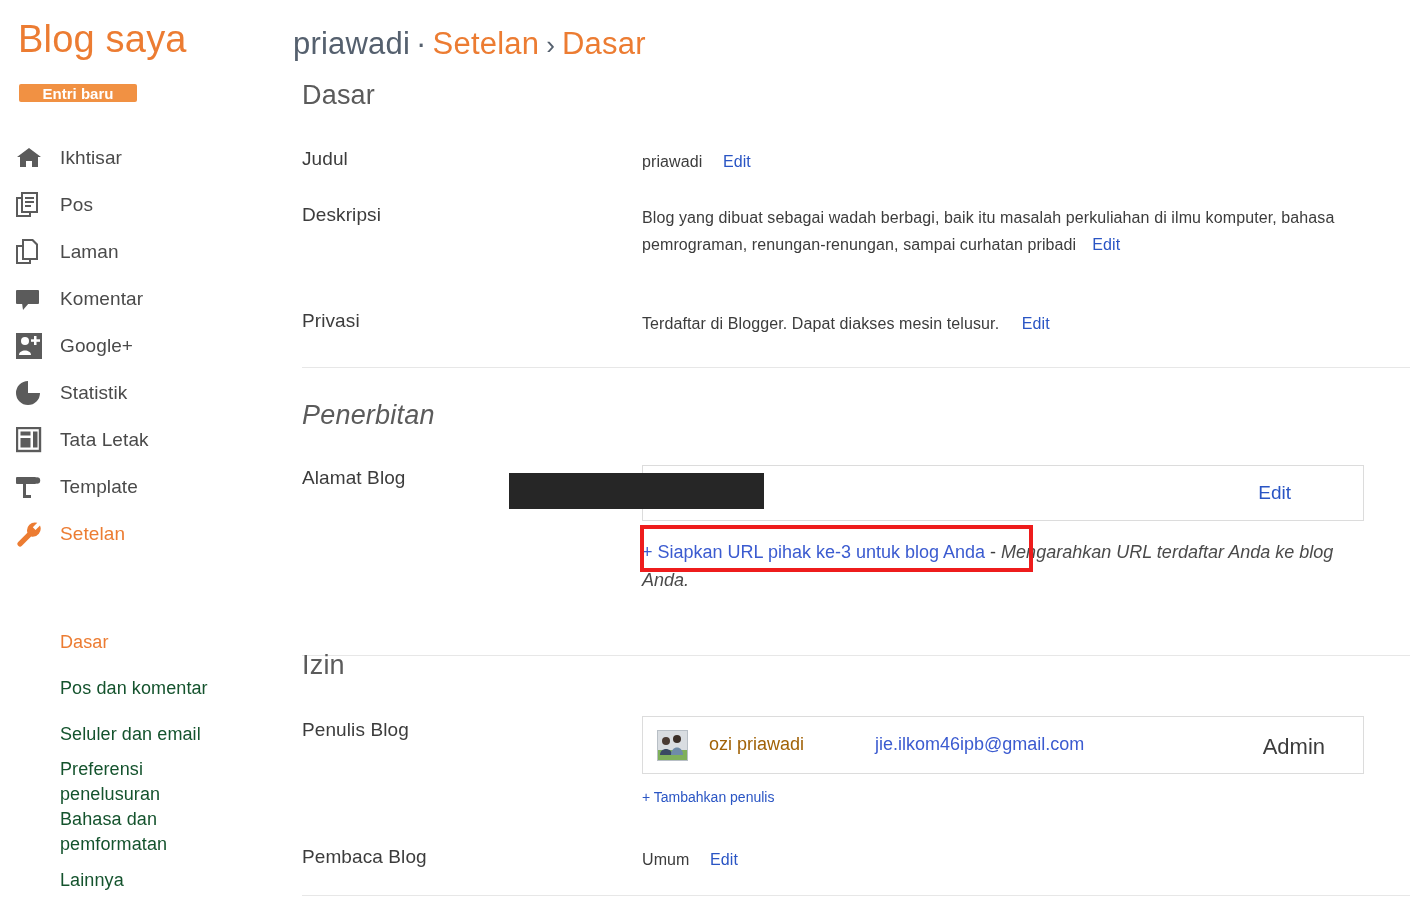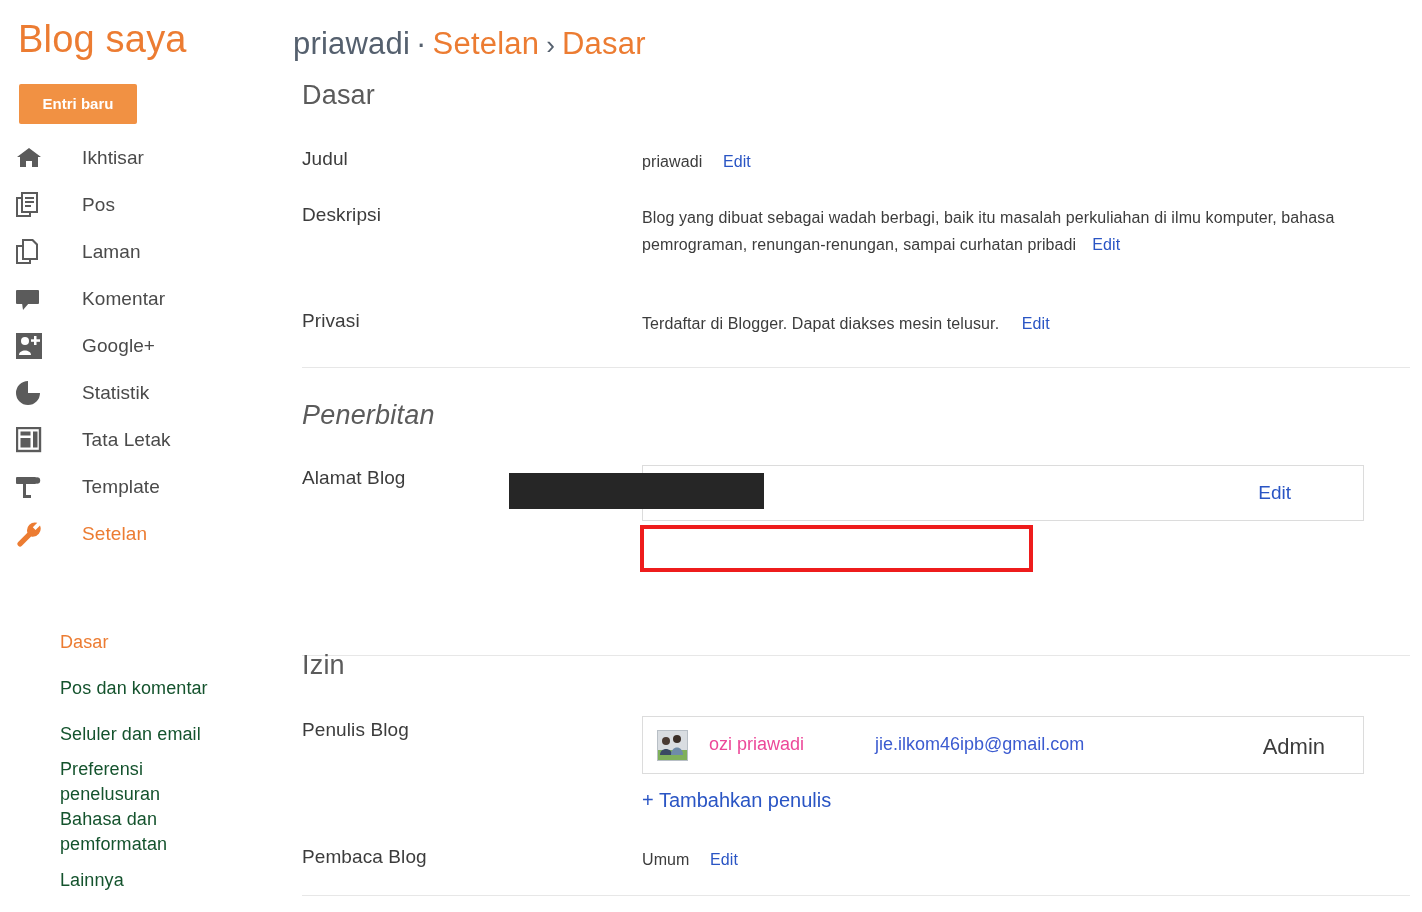--- a/index.html
+++ b/index.html
@@ -42,33 +42,33 @@
     background: linear-gradient(to bottom, #f2f2f2, #ffffff);
   }
 
   
   .sidebar {
     position: absolute; left: 0; top: 82px; width: 292px; height: 830px;
     background: #fff;
   }
   .newpost-btn {
     position: absolute; left: 19px; top: 2px;
-    width: 118px; height: 40px;
+    width: 118px; height: 18px;
     background: #f19143;
     border: none; border-radius: 2px;
     color: #ffffff; font-size: 15px; font-weight: bold;
     font-family: "Liberation Sans", sans-serif;
     text-align: center; line-height: 20px;
     padding: 0; cursor: pointer; overflow: hidden;
   }
 
   .navlist { position: absolute; left: 0; top: 52px; width: 292px; }
   .navitem {
     position: relative; display: flex; align-items: center;
-    height: 47px; padding-left: 16px; cursor: pointer; gap: 22px;
+    height: 47px; padding-left: 16px; cursor: pointer;
   }
   .navicon {
     width: 34px; height: 30px; flex: 0 0 34px;
     display: flex; align-items: center; justify-content: flex-start;
   }
   .navicon svg { display: block; }
   .navlabel {
     font-size: 19px; color: #4a4a4a; padding-left: 10px;
     white-space: nowrap; letter-spacing: .1px;
   }
@@ -146,33 +146,33 @@
     width: 722px; height: 58px;
     border: 1px solid #dcdcdc; background: #fff;
   }
   .avatar {
     position: absolute; left: 14px; top: 13px;
     width: 31px; height: 31px; overflow: hidden;
     background: #c8cfd6; border: 1px solid #b8bfc6;
   }
   .auth-name {
     position: absolute; left: 66px; top: 17px;
-    font-size: 18px; color: #ec4899; cursor: pointer;
+    font-size: 18px; color: #a16207; cursor: pointer;
   }
   .auth-mail {
     position: absolute; left: 232px; top: 17px;
     font-size: 18px; color: #3b5bd0; cursor: pointer;
   }
   .auth-role {
     position: absolute; right: 38px; top: 17px;
     font-size: 22px; color: #3c3c3c;
   }
   .add-author {
     position: absolute; left: 350px; top: 707px;
-    font-size: 20px; color: #2a55c4; cursor: pointer;
+    font-size: 14px; color: #2a55c4; cursor: pointer;
   }
 </style>
 </head>
 <body>
 
 <div class="page">
 
   <div class="topbar">
     <div class="brand">Blog saya</div>
     <div class="breadcrumb">
@@ -341,20 +341,25 @@
     <div class="sect-title" style="left:10px; top:318px;font-style:italic;">Penerbitan</div>
 
     <div class="row-label" style="left:10px; top:385px;">Alamat Blog</div>
 
     <div class="addr-box">
       <span class="addr-text">gspot.com</span>
       <span class="addr-edit">Edit</span>
     </div>
     <div class="redaction"></div>
 
+    <div class="url-line">
+      <span class="lnk-blue">+ Siapkan URL pihak ke-3 untuk blog Anda</span>
+      <span>-</span>
+      <span class="ital">Mengarahkan URL terdaftar Anda ke blog Anda.</span>
+    </div>
     <div class="redbox"></div>
 
     <div class="hrule" style="top:573px;"></div>
 
     <div class="sect-title" style="left:10px; top:568px;">Izin</div>
 
     <div class="row-label" style="left:10px; top:637px;">Penulis Blog</div>
 
     <div class="auth-box">
       <div class="avatar">

